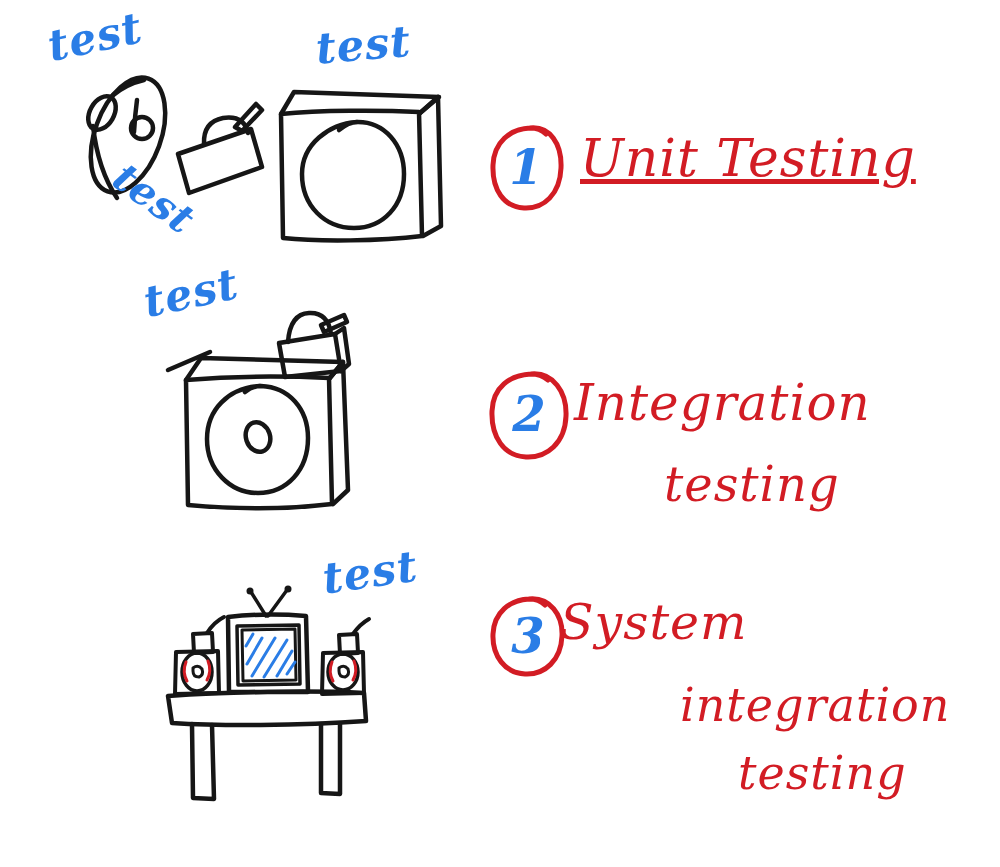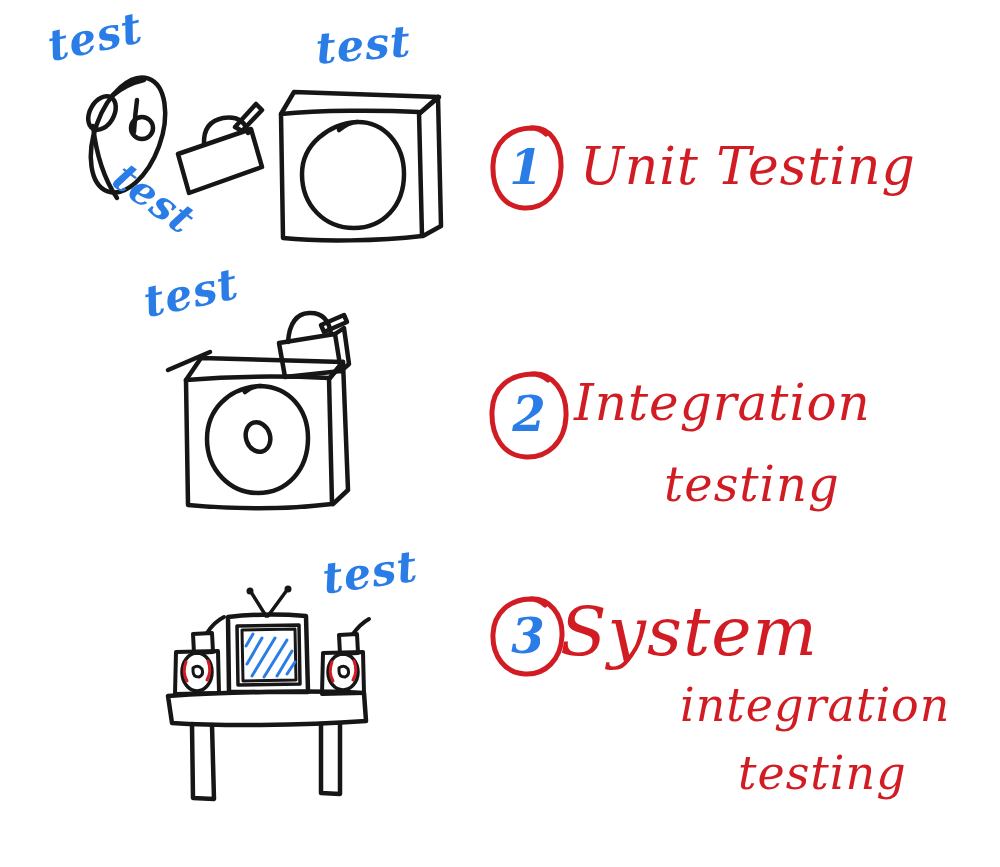--- a/index.html
+++ b/index.html
@@ -46,21 +46,21 @@
     position:absolute;inset:0;
     display:flex;align-items:center;justify-content:center;
     color:var(--blue);
     font-style:italic;font-weight:bold;
     font-size:48px;line-height:1;
     user-select:none;
   }
   .fs52{font-size:52px;}
   .fs50{font-size:50px;}
   .fs48{font-size:48px;}
-  .fs58{font-size:68px;}
+  .fs58{font-size:49px;}
   .fs46{font-size:46px;}
 </style>
 </head>
 <body>
 
 <div id="stage">
 
   <svg class="sketch" style="left:40px;top:30px;" width="430" height="235" viewBox="0 0 430 235">
     <g class="ink" stroke-width="4.5">
 
@@ -92,21 +92,21 @@
   <span class="test-label" style="left:130px;top:156px;transform:rotate(36deg);font-size:40px;">test</span>
   <span class="test-label" style="left:314px;top:28px;transform:rotate(-5deg);">test</span>
 
   <div class="badge" style="left:486px;top:120px;width:80px;height:94px;">
     <svg width="80" height="94" viewBox="0 0 80 94">
       <path d="M44,8 C64,6 76,24 75,48 C74,74 58,89 38,88 C18,87 6,70 7,45 C8,22 24,9 44,8 C50,8 56,10 60,14" fill="none" stroke="var(--red)" stroke-width="5" stroke-linecap="round"></path>
     </svg>
     <span class="digit">1</span>
   </div>
 
-  <span class="red-line fs52" style="left:580px;top:140px;">Unit Testing</span>
+  <span class="red-line fs52" style="left:580px;top:132px;text-decoration:underline;">Unit Testing</span>
 
   <svg class="sketch" style="left:148px;top:298px;" width="255" height="225" viewBox="0 0 255 225">
     <g class="ink" stroke-width="4.5">
       <g>
         <path d="M20,72 L62,54"></path>
         <path d="M38,82 C85,78 140,78 181,80 L184,206 C135,212 85,211 40,207 Z"></path>
         <path d="M38,82 L53,60 L195,64 L181,81"></path>
         <path d="M181,81 L195,64 L200,192 L185,206"></path>
         <path d="M112,88 C80,90 59,112 59,141 C59,172 82,195 110,195 C139,195 160,172 160,140 C160,111 141,89 113,88 C107,88 102,90 97,94"></path>
         <ellipse cx="110" cy="139" rx="12" ry="15" transform="rotate(-18 110 139)"></ellipse>

